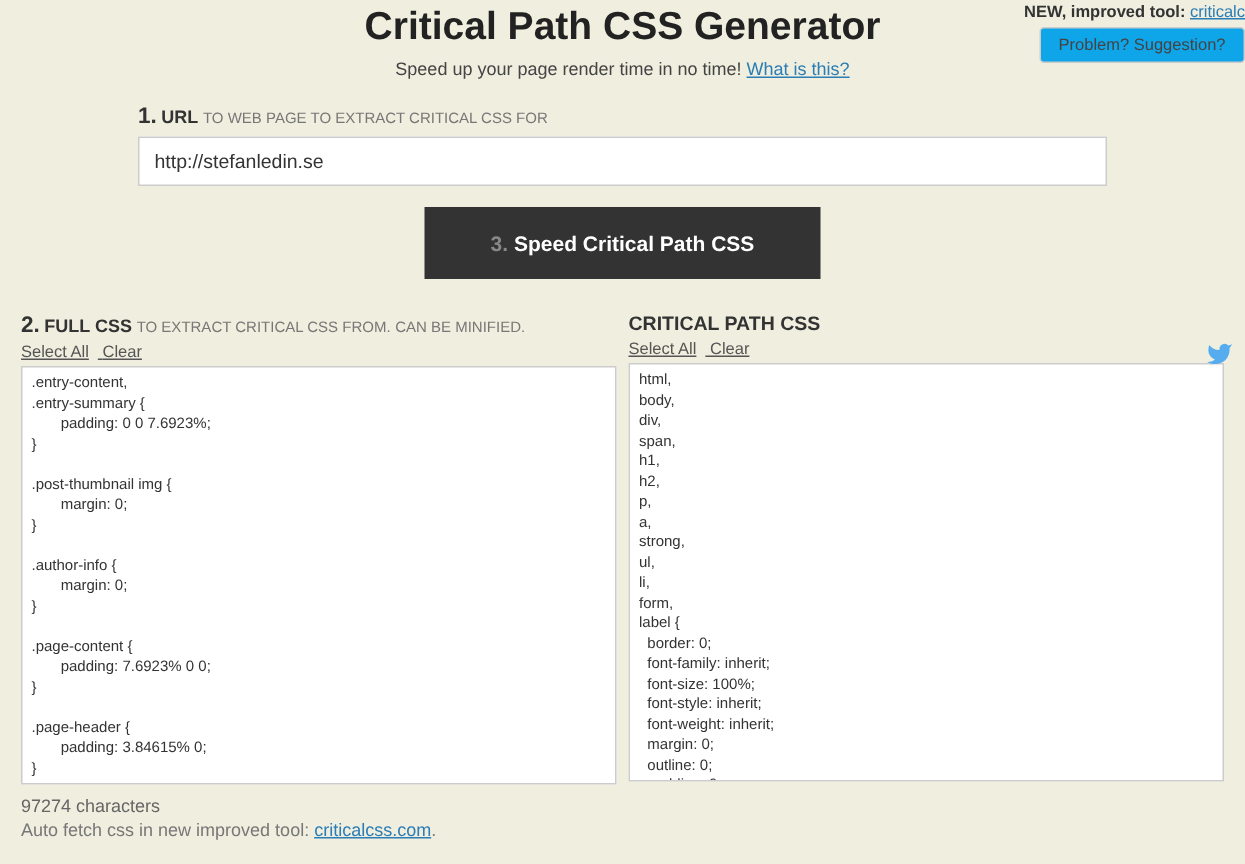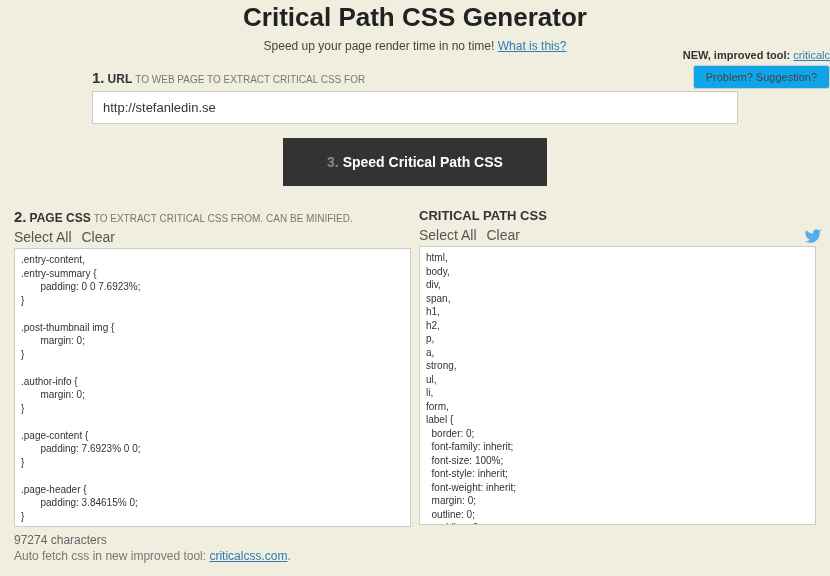--- a/index.html
+++ b/index.html
@@ -14,21 +14,20 @@
 }
 .top-right {
   position: absolute;
   top: 2px;
   right: 0;
   font-size: 11px;
   text-align: right;
 }
 .top-right .new-tool {
   margin-bottom: 4px;
-  margin-top: 47px;
 }
 .top-right a { color: #2a7db5; text-decoration: underline; }
 .feedback-btn {
   display: inline-block;
   border: 1px solid #ccc;
   background: #0ea5e9;
   border-radius: 3px;
   padding: 5px 12px;
   font-size: 11px;
   color: #444;
@@ -96,23 +95,24 @@
   margin-top: 22px;
   padding: 0 14px;
   gap: 8px;
 }
 .col {
   flex: 1;
   min-width: 0;
 }
 .col .sec-label { margin-bottom: 2px; }
 .actions {
-  font-size: 14px;
+  font-size: 11px;
   color: #555;
   margin: 4px 0 3px 0;
+  text-decoration: underline;
 }
 .actions span { cursor: pointer; margin-right: 6px; }
 .css-box {
   width: 100%;
   height: 279px;
   border: 1px solid #ccc;
   background: #fff;
   font-family: Arial, Helvetica, sans-serif;
   font-size: 10px;
   line-height: 1.35;
@@ -181,21 +181,21 @@
   <button class="create-btn">
     <span class="num">3.</span>
     <span class="lbl">Speed Critical Path CSS</span>
   </button>
 </div>
 
 <div class="cols">
   <div class="col">
     <div class="sec-label">
       <span class="num">2.</span>
-      <span class="title">PAGE CSS</span>
+      <span class="title">FULL CSS</span>
       <span class="hint">TO EXTRACT CRITICAL CSS FROM.</span>
       <span class="hint">CAN BE MINIFIED.</span>
     </div>
     <div class="actions">
       <span>Select All</span>
       <span>Clear</span>
     </div>
     <textarea class="css-box" style="">.entry-content,
 .entry-summary {
        padding: 0 0 7.6923%;

